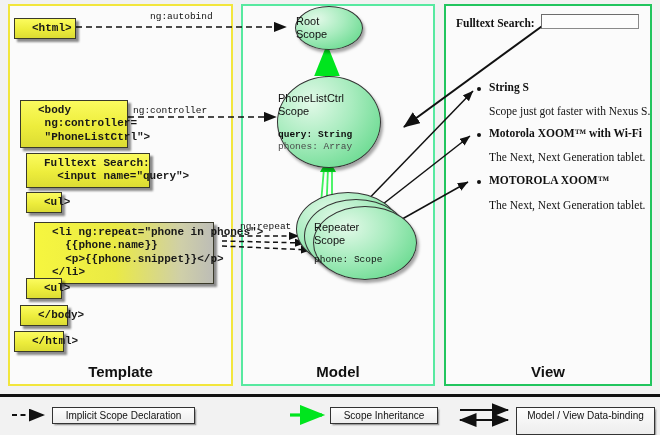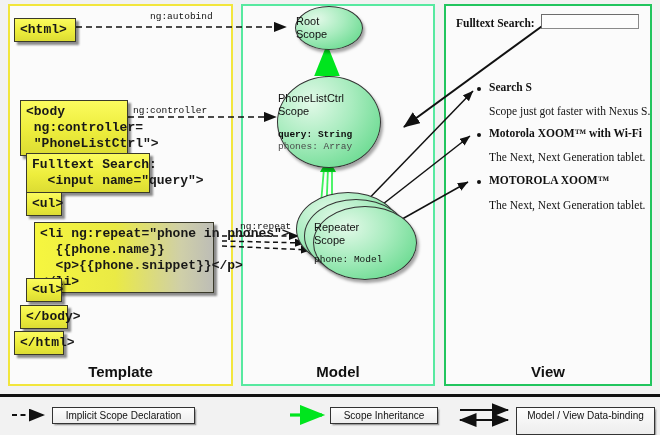--- a/index.html
+++ b/index.html
@@ -31,24 +31,24 @@
   }
 
   
   .codebox{
     position:absolute;
     box-sizing:border-box;
     border:1.5px solid #3a3a2a;
     background:linear-gradient(to bottom,#fbfb5e 0%,#eded3c 55%,#dcdc33 100%);
     box-shadow:2.5px 2.5px 2px rgba(0,0,0,.45);
     font-family:"Liberation Mono","DejaVu Sans Mono",monospace;
-    font-size:13px;
+    font-size:11px;
     color:#181818;
     line-height:1.22;
-    padding:3px 5px;
+    padding:3px 17px;
     white-space:pre;
     font-weight:bold;
   }
   .codebox.fade{
     background:linear-gradient(to right,#f6f63f 0%,#eaea45 45%,#cfcfa8 82%,#bdbdb6 100%);
   }
 
   
   .ellipse{
     position:absolute;
@@ -224,28 +224,28 @@
     <div class="ell-prop" style="margin-top:12px;">
       <span class="bold">query: String</span><br>
       <span class="dim">phones: Array</span>
     </div>
   </div>
 
   <div class="ellipse" style="left:296px;top:192px;width:104px;height:74px;z-index:1;"></div>
   <div class="ellipse" style="left:304px;top:199px;width:104px;height:74px;z-index:2;"></div>
   <div class="ellipse" style="left:313px;top:206px;width:104px;height:74px;z-index:3;">
     <div class="ell-title" style="margin-top:14px;">Repeater<br>Scope</div>
-    <div class="ell-prop dim" style="margin-top:8px;">phone: Model</div>
+    <div class="ell-prop dim" style="margin-top:8px;">phone: Scope</div>
   </div>
 
   <div class="view-search-label" style="left:456px;top:17px;">Fulltext Search:</div>
   <input class="view-input" style="left: 541px; top: 14px; width: 98px; height: 15px;" value="">
 
   <div class="view-bullet" style="left:477px;top:87px;"></div>
-  <div class="view-item-title" style="left:489px;top:81px;">Search S</div>
+  <div class="view-item-title" style="left:489px;top:81px;">String S</div>
   <div class="view-item-desc" style="left:489px;top:105px;">Scope just got faster with Nexus S.</div>
 
   <div class="view-bullet" style="left:477px;top:133px;"></div>
   <div class="view-item-title" style="left:489px;top:127px;">Motorola XOOM™  with Wi-Fi</div>
   <div class="view-item-desc" style="left:489px;top:151px;">The Next, Next Generation tablet.</div>
 
   <div class="view-bullet" style="left:477px;top:180px;"></div>
   <div class="view-item-title" style="left:489px;top:174px;">MOTOROLA XOOM™</div>
   <div class="view-item-desc" style="left:489px;top:199px;">The Next, Next Generation tablet.</div>
 

